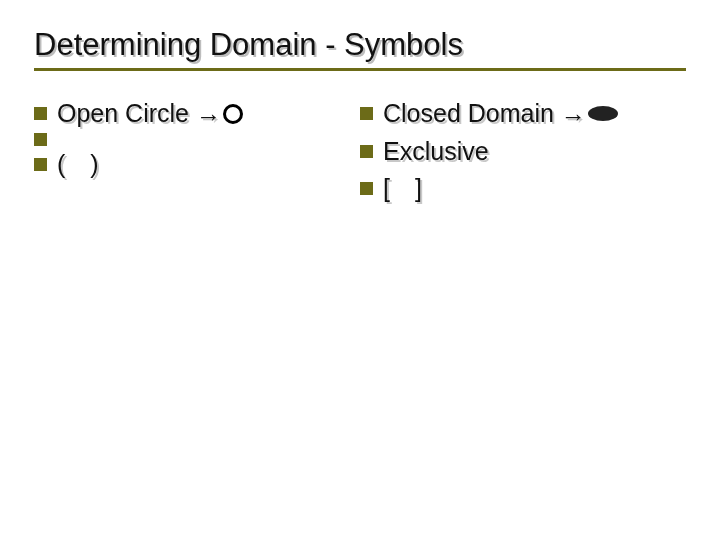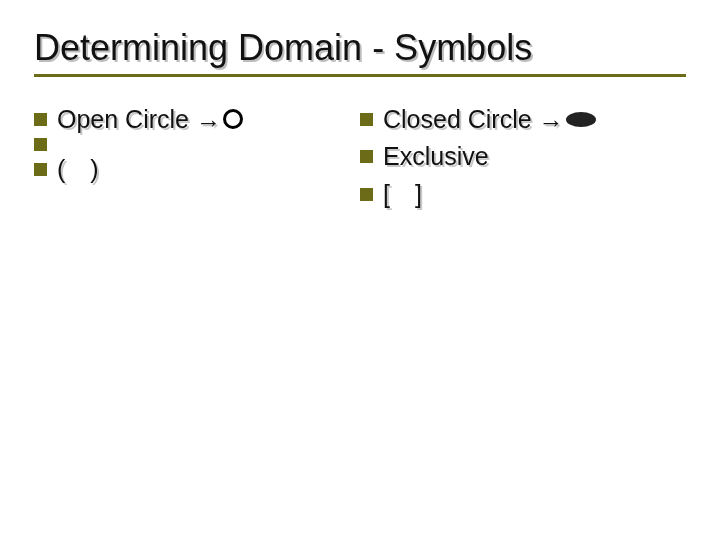--- a/index.html
+++ b/index.html
@@ -13,21 +13,21 @@
     overflow: hidden;
   }
   .slide {
     width: 720px;
     height: 540px;
     position: relative;
     box-sizing: border-box;
     padding: 28px 34px 0 34px;
   }
   .title {
-    font-size: 36px;
+    font-size: 31px;
     line-height: 1.1;
     text-shadow: 2px 2px 0 #bdbdbd;
   }
   .title-underline {
     margin-top: 6px;
     height: 0;
     border-bottom: 3px solid #6c6b18;
     width: 100%;
   }
   .columns {
@@ -93,21 +93,21 @@
       </div>
       <div class="item">
         <span class="bullet"></span>
         <span>( )</span>
       </div>
     </div>
 
     <div class="col">
       <div class="item">
         <span class="bullet"></span>
-        <span>Closed Circle →</span>
+        <span>Closed Domain →</span>
         <span class="closed-circle"></span>
       </div>
       <div class="item">
         <span class="bullet"></span>
         <span>Exclusive</span>
       </div>
       <div class="item">
         <span class="bullet"></span>
         <span>[ ]</span>
       </div>

